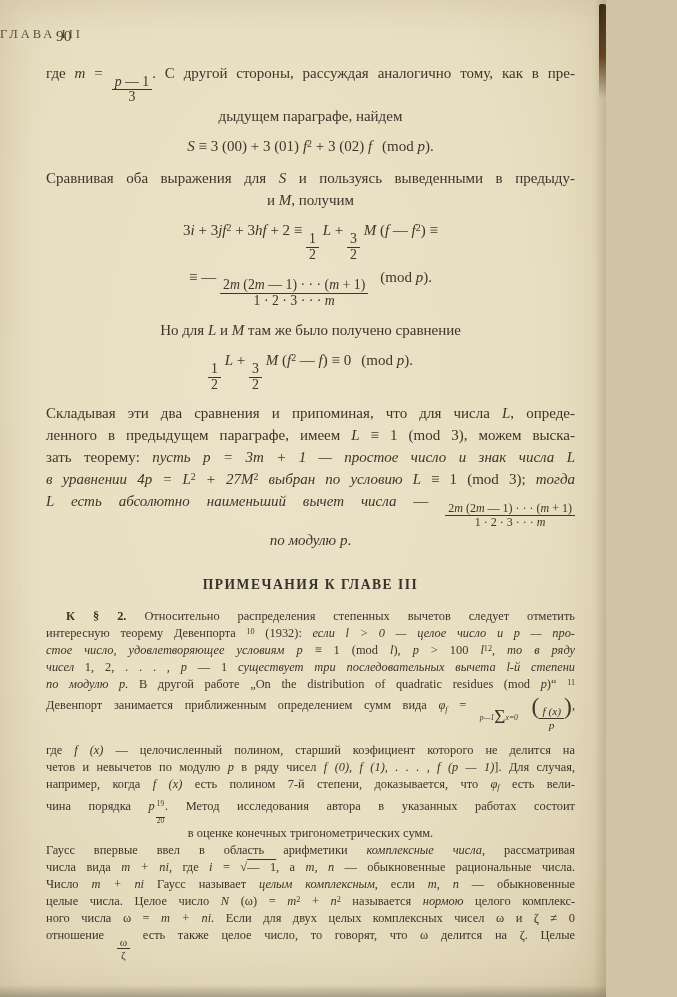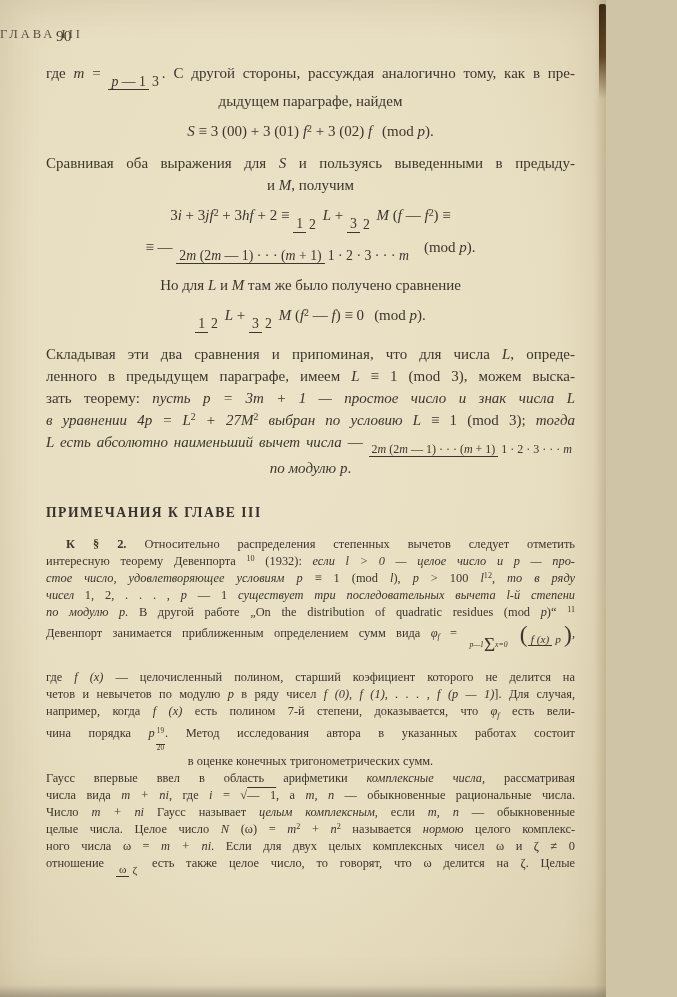--- a/index.html
+++ b/index.html
@@ -33,38 +33,38 @@
   .eq{margin:8px 0 10px;}
   .eqln{text-align:center;margin:3px 0;}
 
   .it{font-style:italic;}
   .bd{font-weight:700;}
   .sup{font-size:0.66em;line-height:0;position:relative;top:-0.45em;}
   .sub{font-size:0.66em;line-height:0;position:relative;top:0.3em;font-style:italic;}
   .ov{text-decoration:overline;}
   .gap{display:inline-block;}
 
-  .frac{display:inline-flex;flex-direction:row;align-items:center;
+  .frac{display:inline-flex;flex-direction:column;align-items:center;
     vertical-align:-0.55em;font-size:0.92em;line-height:1.08;text-align:center;}
   .fn{padding:0 3px;border-bottom:1px solid currentColor;}
   .fd{padding:0 3px;}
   .frac.small{font-size:0.8em;vertical-align:-0.5em;}
 
   .sum{display:inline-flex;flex-direction:row;align-items:center;
     vertical-align:-0.85em;line-height:1;margin:16px 2px;justify-content:space-between;}
   .slim{font-size:0.62em;font-style:italic;line-height:1;}
   .sig{font-size:1.55em;line-height:0.85;}
 
   .bp{font-size:1.9em;line-height:0;vertical-align:-0.22em;font-weight:400;}
 
   .expf{display:inline-flex;flex-direction:column;align-items:center;
     font-size:0.58em;line-height:1.1;vertical-align:0.55em;margin-left:1px;}
   .efn{border-bottom:1px solid currentColor;padding:8px 1px;}
 
-  .notes-heading{margin:26px 0 15px;text-align:left;font-weight:700;
+  .notes-heading{margin:26px 0 15px;text-align:center;font-weight:700;
     letter-spacing:1.5px;font-size:13.6px;color:#38322a;}
 </style>
 </head>
 <body>
 
 <div class="page">
   <div class="binding"></div>
   <div class="right-shade"></div>
 
   <div class="hdr">

